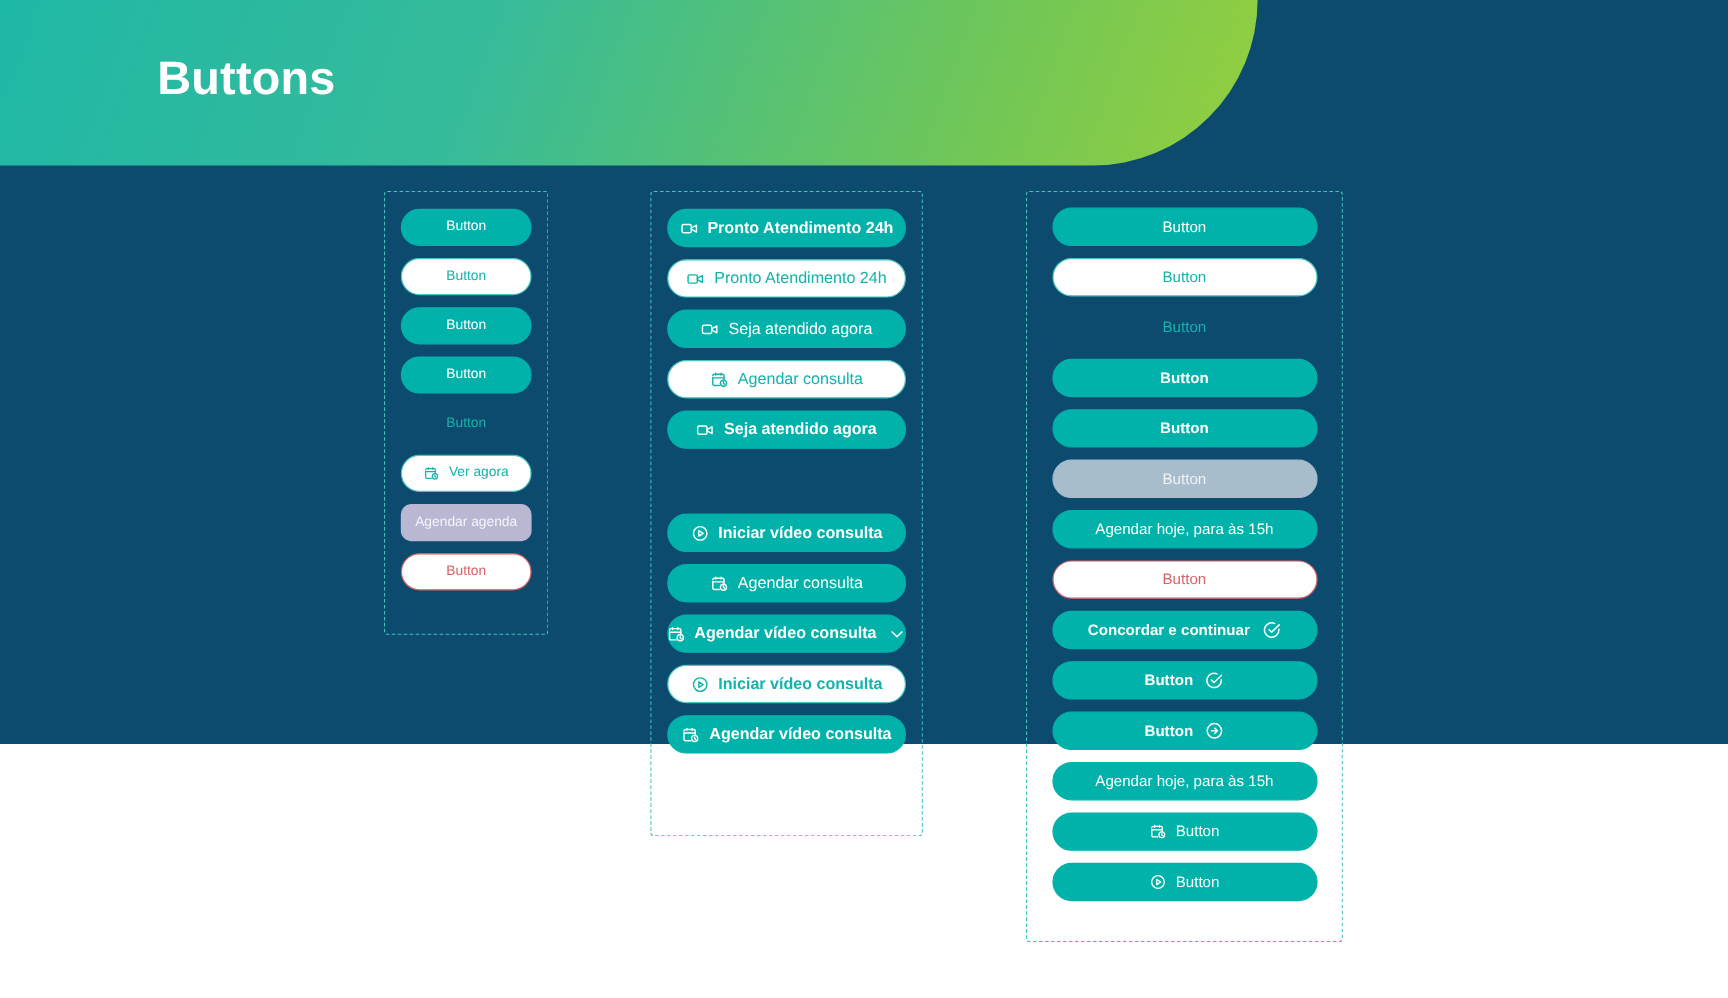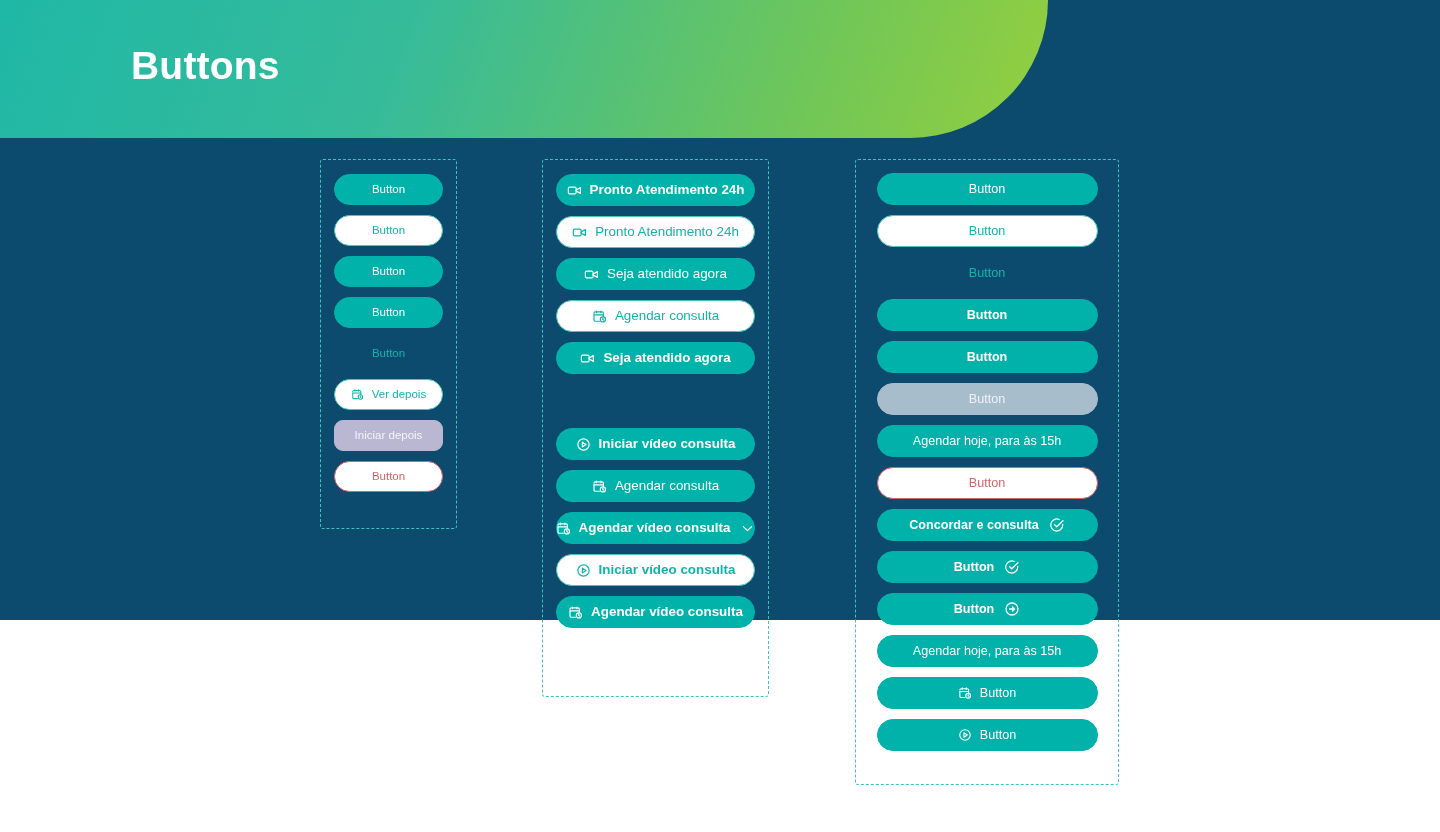--- a/index.html
+++ b/index.html
@@ -105,24 +105,24 @@
         <span style="display: flex;">
           <svg width="13" height="13" viewBox="0 0 24 24" fill="none" stroke="currentColor" stroke-width="1.9" stroke-linecap="round" stroke-linejoin="round">
             <path d="M3.2 6.6a2 2 0 0 1 2-2h11a2 2 0 0 1 2 2v5.2"></path>
             <path d="M3.2 9.4h15"></path>
             <path d="M7.2 3.2v2.6M14.2 3.2v2.6"></path>
             <path d="M3.2 9.4v8.2a2 2 0 0 0 2 2h6.6"></path>
             <circle cx="17.4" cy="16.6" r="4.1"></circle>
             <path d="M17.4 14.7v2.1l1.4 1"></path>
           </svg>
         </span>
-        <span class="lbl">Ver depois</span>
+        <span class="lbl">Ver agora</span>
       </button>
       <button class="btn v-lilac w-reg">
-        <span class="lbl">Iniciar depois</span>
+        <span class="lbl">Agendar agenda</span>
       </button>
       <button class="btn v-danger w-reg">
         <span class="lbl">Button</span>
       </button>
     </div>
   <div class="col" id="col-2">
       <button class="btn v-solid w-bold">
         <span style="display: flex;">
           <svg width="15" height="15" viewBox="0 0 24 24" fill="none" stroke="currentColor" stroke-width="1.9" stroke-linecap="round" stroke-linejoin="round">
             <rect x="2.2" y="6.5" width="12.4" height="11" rx="2.2"></rect>
@@ -254,21 +254,21 @@
       <button class="btn v-disabled w-reg" disabled="">
         <span class="lbl">Button</span>
       </button>
       <button class="btn v-solid w-reg">
         <span class="lbl">Agendar hoje, para às <strong class="bold-inline">15h</strong></span>
       </button>
       <button class="btn v-danger w-reg">
         <span class="lbl">Button</span>
       </button>
       <button class="btn v-solid w-bold">
-        <span class="lbl">Concordar e consulta</span>
+        <span class="lbl">Concordar e continuar</span>
         <span style="display: flex; margin-left: 2px;">
           <svg width="16" height="16" viewBox="0 0 24 24" fill="none" stroke="currentColor" stroke-width="1.9" stroke-linecap="round" stroke-linejoin="round">
             <path d="M20.6 11.1V12a9 9 0 1 1-5.3-8.2"></path>
             <path d="M8.4 11.6 11.6 14.7 21 5.6"></path>
           </svg>
         </span>
       </button>
       <button class="btn v-solid w-bold">
         <span class="lbl">Button</span>
         <span style="display: flex; margin-left: 2px;">

